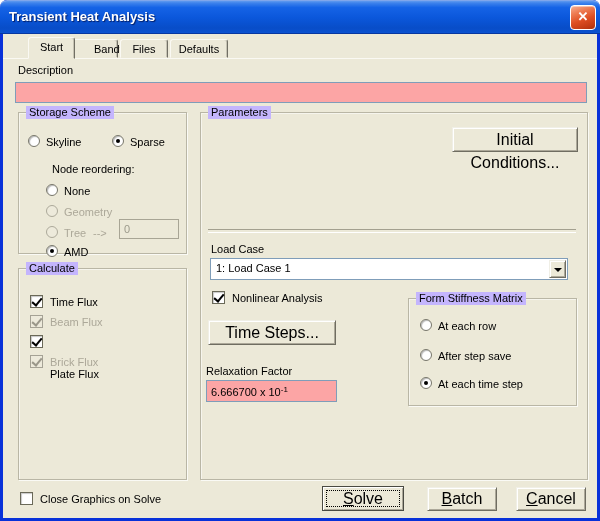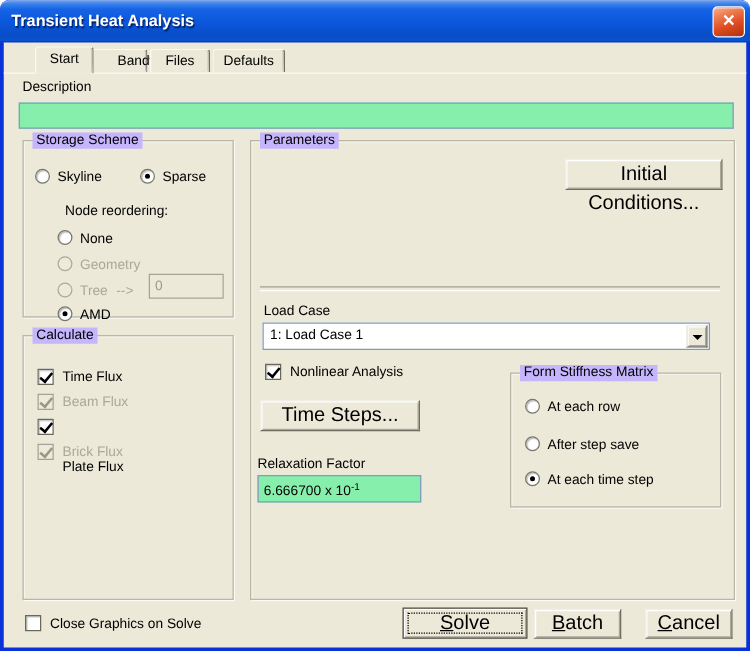--- a/index.html
+++ b/index.html
@@ -20,21 +20,21 @@
     border-radius:3px 3px 0 0;box-shadow:inset -1px 0 0 #C6C3B3;text-align:center;box-sizing:border-box;}
   .tab .tl{display:block;padding-top:3px;}
   .tab.active{z-index:3;}
   .tabline{position:absolute;left:3px;top:58px;width:594px;height:1px;background:#FAF9F3;z-index:1;}
 
   .lb{position:absolute;white-space:nowrap;line-height:13px;}
   .dis{color:#ACA899;}
   .group{position:absolute;border:1px solid #B9B6A5;box-shadow:1px 1px 0 rgba(255,255,255,.75), inset 1px 1px 0 rgba(255,255,255,.55);}
   .group .legend{position:absolute;top:-7px;left:7px;background:#c4b5fd;padding:0 3px;line-height:13px;white-space:nowrap;}
 
-  .tbox{position:absolute;background:#86efac;border:1px solid #7F9DB9;box-sizing:border-box;
+  .tbox{position:absolute;background:#fca5a5;border:1px solid #7F9DB9;box-sizing:border-box;
     font-family:"Liberation Sans",sans-serif;font-size:11px;padding:2px 4px;}
   input.tbox{outline:none;}
   .tbox.disabled{background:#ECE9D8;border-color:#A8A595;color:#9C9A8B;}
 
   .radio{position:absolute;width:12px;height:12px;border-radius:50%;background:#fff;border:1px solid #77766A;
     box-shadow:inset 1px 1px 1px rgba(0,0,0,.28);box-sizing:border-box;}
   .radio .dot{position:absolute;left:3px;top:3px;width:4px;height:4px;border-radius:50%;background:#000;}
   .radio.disabled{background:#EDEADB;border-color:#ACA99A;box-shadow:none;}
 
   .cb{position:absolute;width:13px;height:13px;background:#fff;border:1px solid #6A6958;
@@ -164,16 +164,16 @@
   <span class="lb" style="left:438px;top:378px;">At each time step</span>
 
   <div class="btn" style="left:208px;top:320px;width:128px;height:25px;line-height:23px;">Time Steps...</div>
 
   <span class="lb" style="left:206px;top:365px;">Relaxation Factor</span>
   <div class="tbox" style="left:206px;top:380px;width:131px;height:22px;padding-top:4px;"><span>6.666700 x 10</span><span class="sup">-1</span></div>
 
   <span class="cb" style="left:20px;top:492px;"></span>
   <span class="lb" style="left:40px;top:493px;">Close Graphics on Solve</span>
 
-  <div class="btn default" style="left:322px;top:486px;width:100px;height:25px;line-height:23px;"><u>S</u>olve</div>
+  <div class="btn default" style="left:322px;top:486px;width:82px;height:25px;line-height:23px;"><u>S</u>olve</div>
   <div class="btn" style="left:427px;top:487px;width:70px;height:24px;line-height:22px;"><u>B</u>atch</div>
   <div class="btn" style="left:516px;top:487px;width:70px;height:24px;line-height:22px;"><u>C</u>ancel</div>
 </div>
 
 </body></html>

